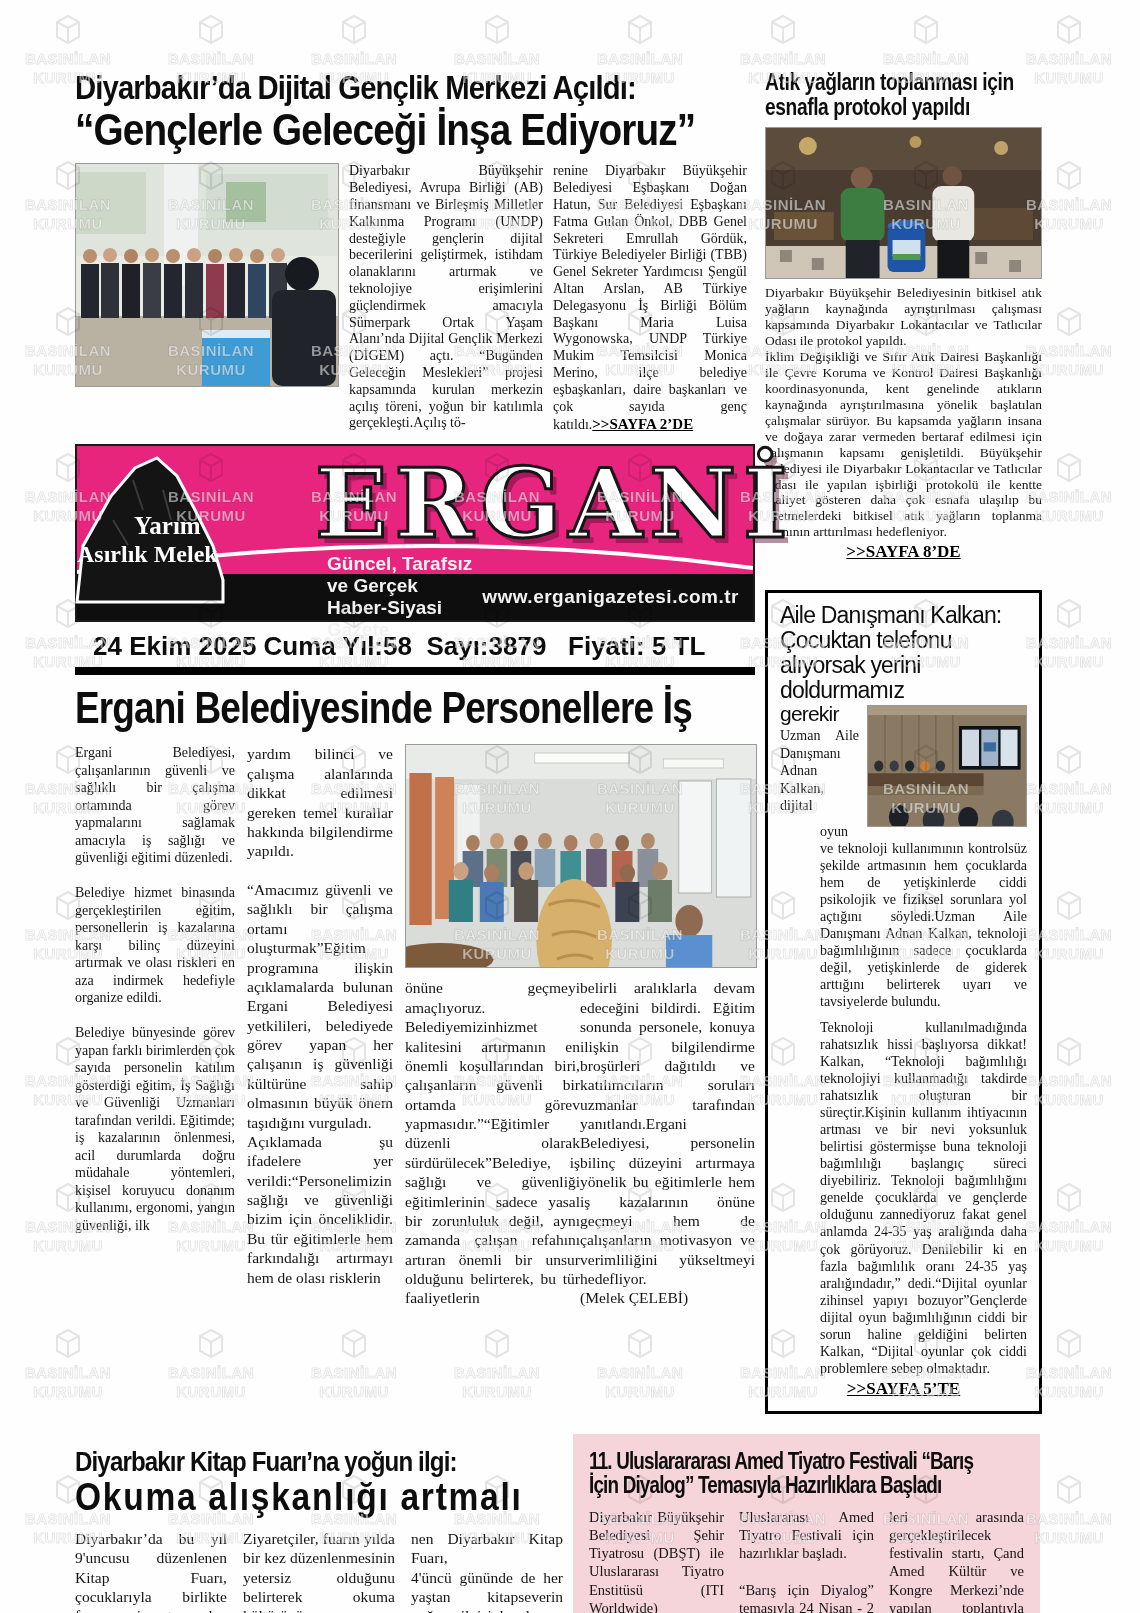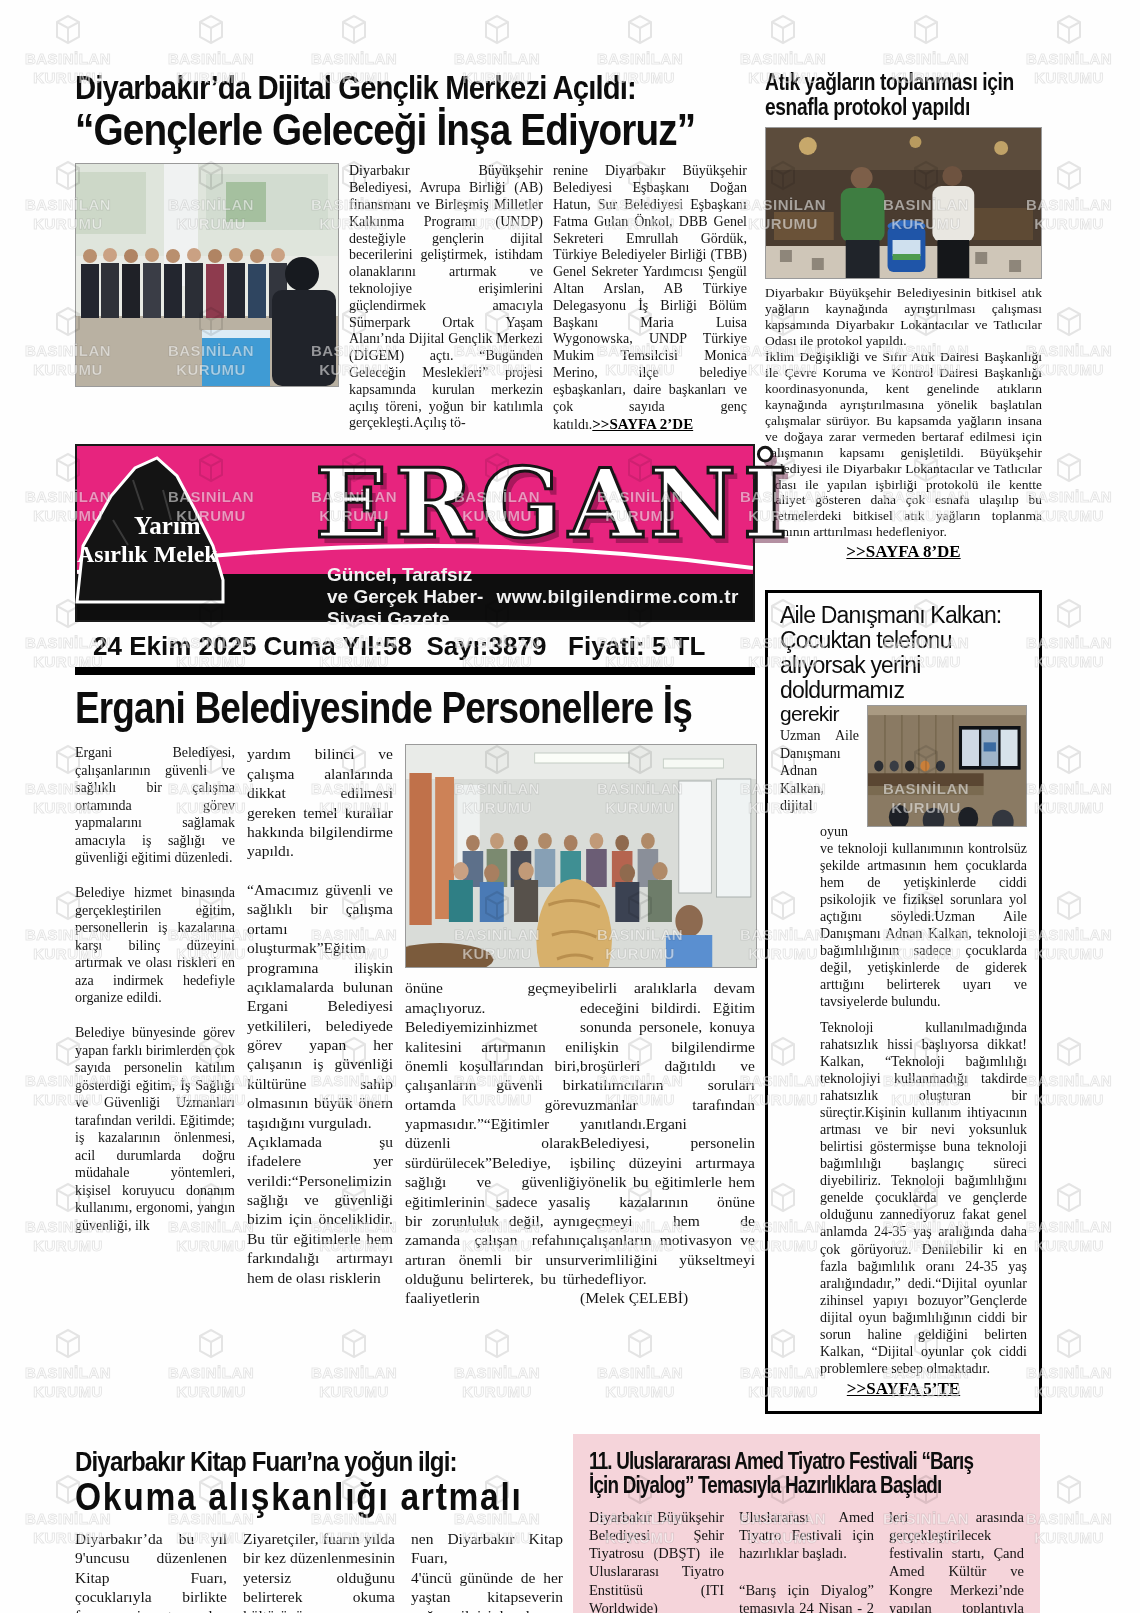--- a/index.html
+++ b/index.html
@@ -164,21 +164,21 @@
               <div class="b1">Yarım</div>
               <div class="b2">Asırlık Melek</div>
             </div>
             <svg class="mast-curve" viewBox="0 0 680 40" preserveAspectRatio="none">
               <path d="M0 34 Q340 -16 680 30" stroke="#ffffff" stroke-width="4" fill="none"></path>
             </svg>
             <div class="mast-title">ERGANİ</div>
           </div>
           <div class="mast-black">
             <span>Güncel, Tarafsız ve Gerçek Haber-Siyasi Gazete</span>
-            <span class="website">www.bilgilendirme.com.tr</span>
+            <span class="website">www.erganigazetesi.com.tr</span>
           </div>
         </section>
 
         <div class="dateline">24 Ekim 2025 Cuma Yıl:58  Sayı:3879   Fiyati: 5 TL</div>
 
         <section class="safety">
           <div><span class="cond h-main">Ergani Belediyesinde Personellere İş</span></div>
           <div class="safety-body">
             <p class="body-text safety-col1">Ergani Belediyesi, çalışanlarının güvenli ve sağlıklı bir çalışma ortamında görev yapmalarını sağlamak amacıyla iş sağlığı ve güvenliği eğitimi düzenledi.
 

